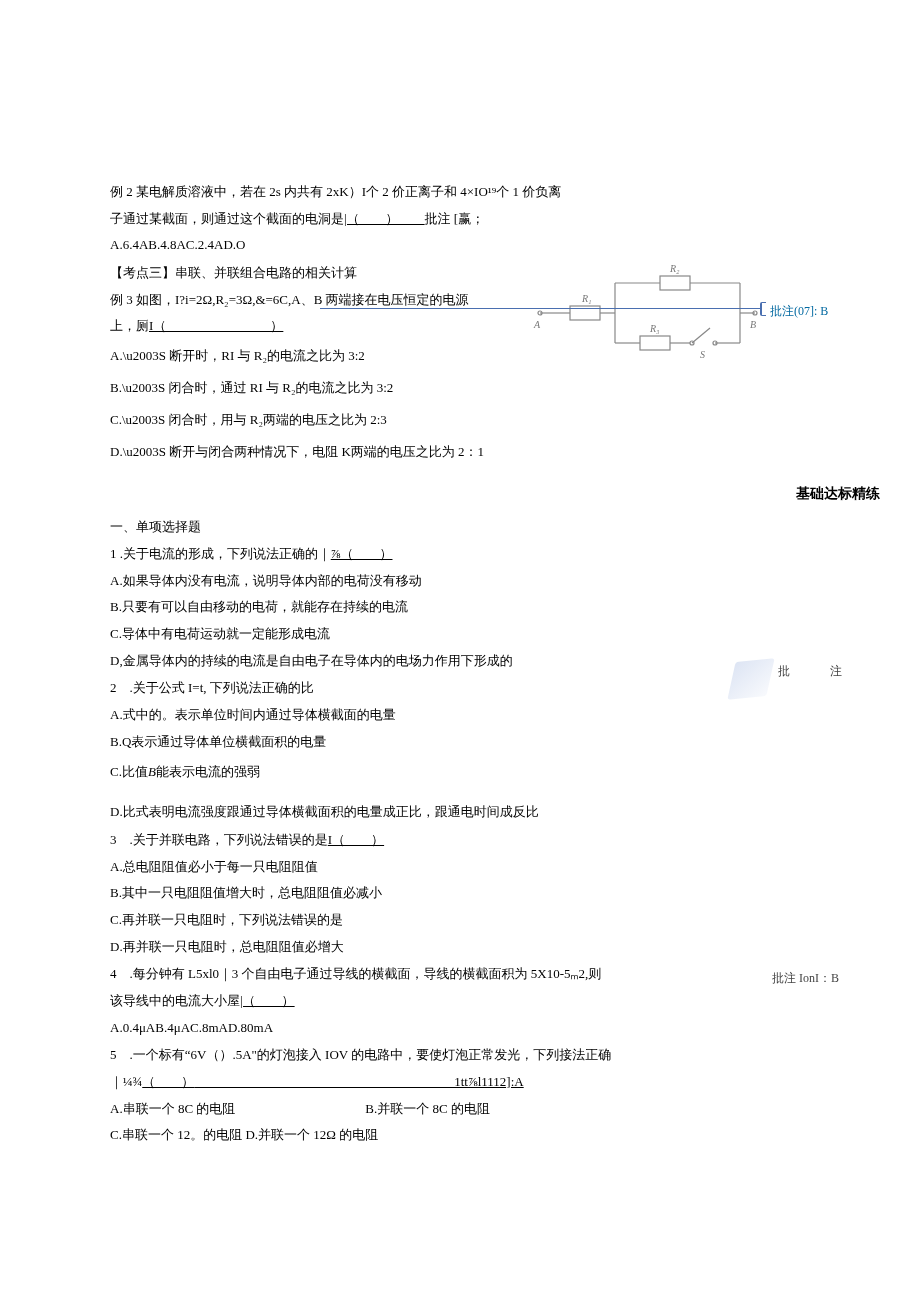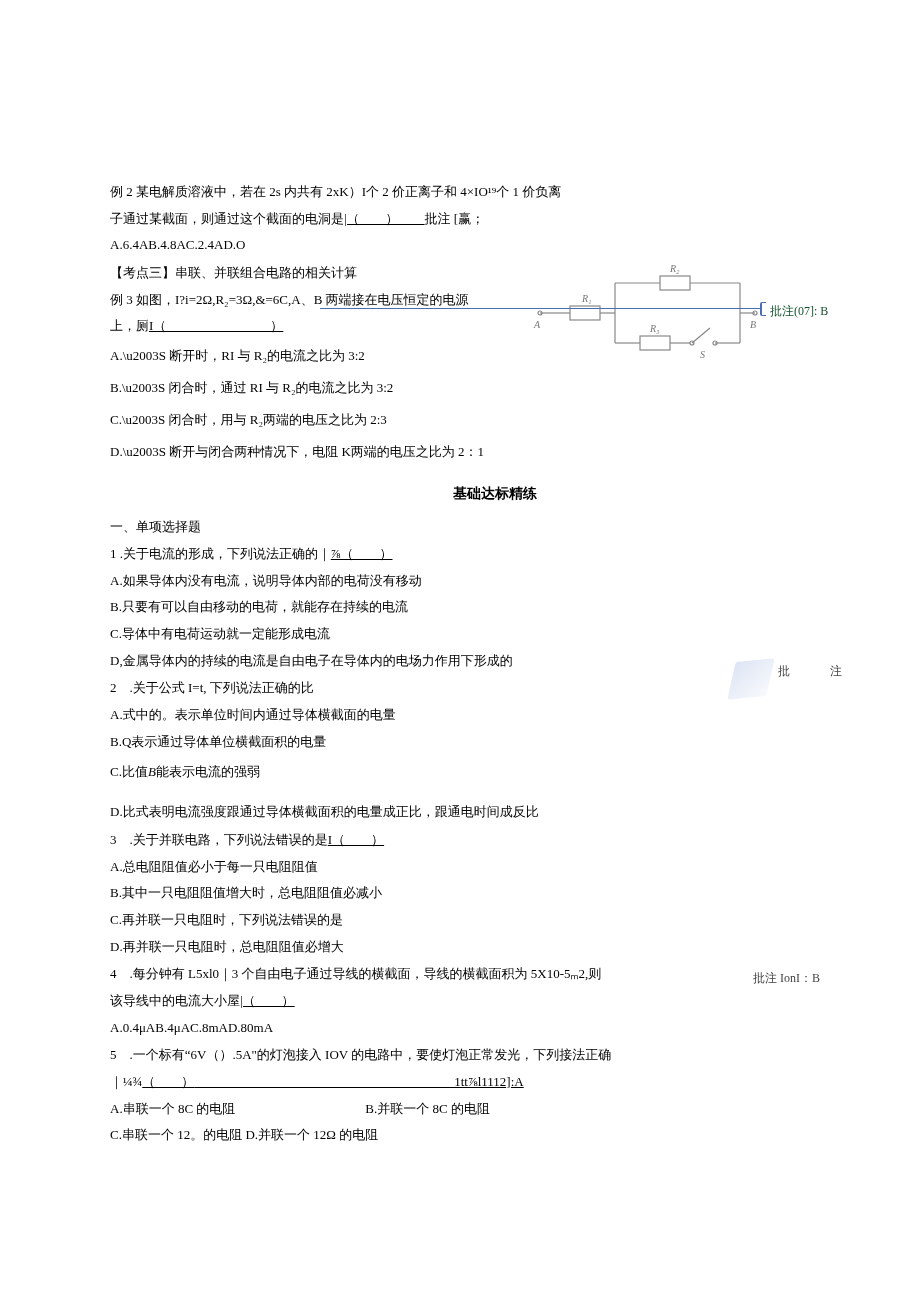--- a/index.html
+++ b/index.html
@@ -10,35 +10,35 @@
     font-family: "SimSun", "宋体", serif;
     font-size: 13px;
     color: #000;
     position: relative;
     padding: 180px 40px 40px 110px;
     line-height: 1.9;
   }
   .para { margin-bottom: 2px; }
   .gap-md { margin-top: 3px; }
   .section-title {
-    text-align: center;
+    text-align: right;
     font-weight: bold;
     font-size: 14px;
     margin: 14px 0 8px 0;
   }
   .comment {
     position: absolute;
     font-size: 12px;
     color: #444;
     white-space: nowrap;
   }
   .comment-k7 {
     position: absolute;
     font-size: 12px;
-    color: #14532d;
+    color: #0369a1;
   }
   .leader-line {
     position: absolute;
     border-top: 1px solid #4a6fb0;
   }
   .leader-brace {
     position: absolute;
     border-left: 2px solid #4a6fb0;
     border-top: 1px solid #4a6fb0;
     border-bottom: 1px solid #4a6fb0;
@@ -164,13 +164,13 @@
 <div class="leader-line" style="left:320px; top:308px; width:440px;"></div>
 <div class="leader-brace" style="left:760px; top:302px; width:6px; height:14px;"></div>
 <div class="comment-k7" style="left:770px; top:300px;">批注(07]: B</div>
 
 <div class="annot-box" style="left:690px; top:660px;">
   <div class="glyph"></div>
 </div>
 <div class="comment" style="left:778px; top:660px;">批</div>
 <div class="comment" style="left:830px; top:660px;">注</div>
 
-<div class="comment" style="left:753px; top:967px;text-align:right;">批注 IonI：B</div>
+<div class="comment" style="left:772px; top:967px;text-align:right;">批注 IonI：B</div>
 
 </body></html>

